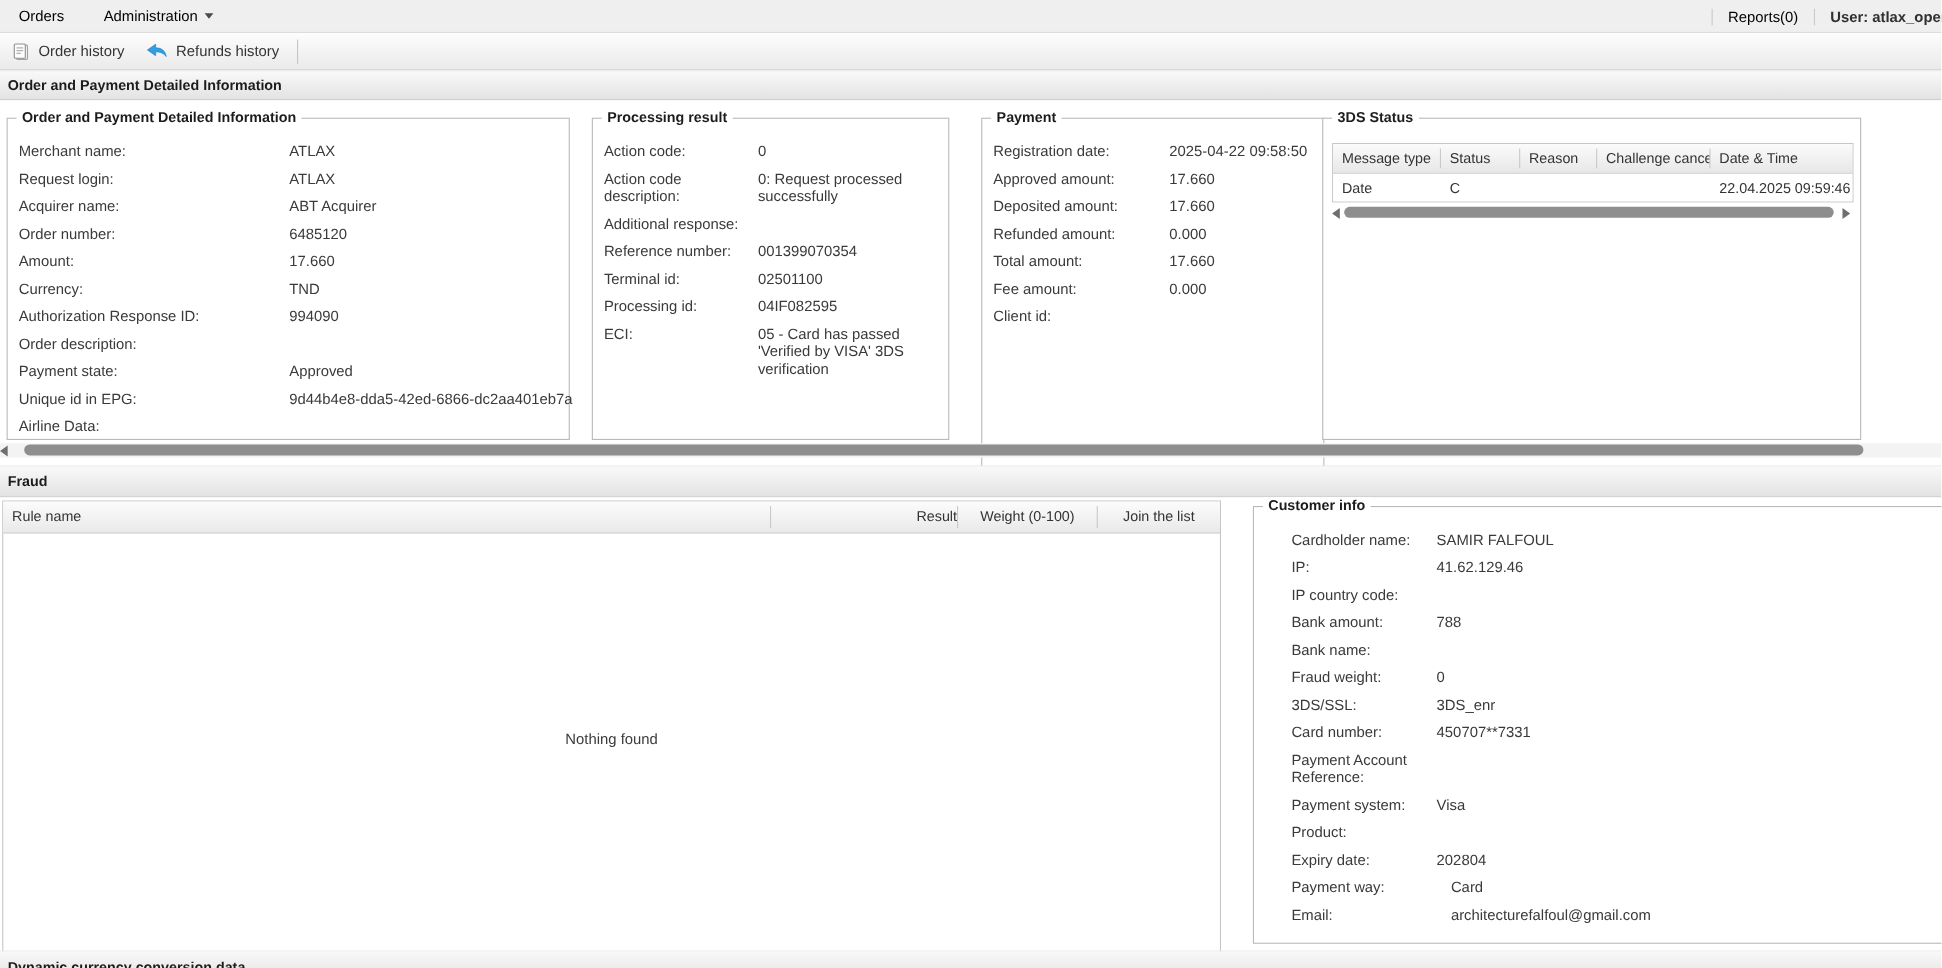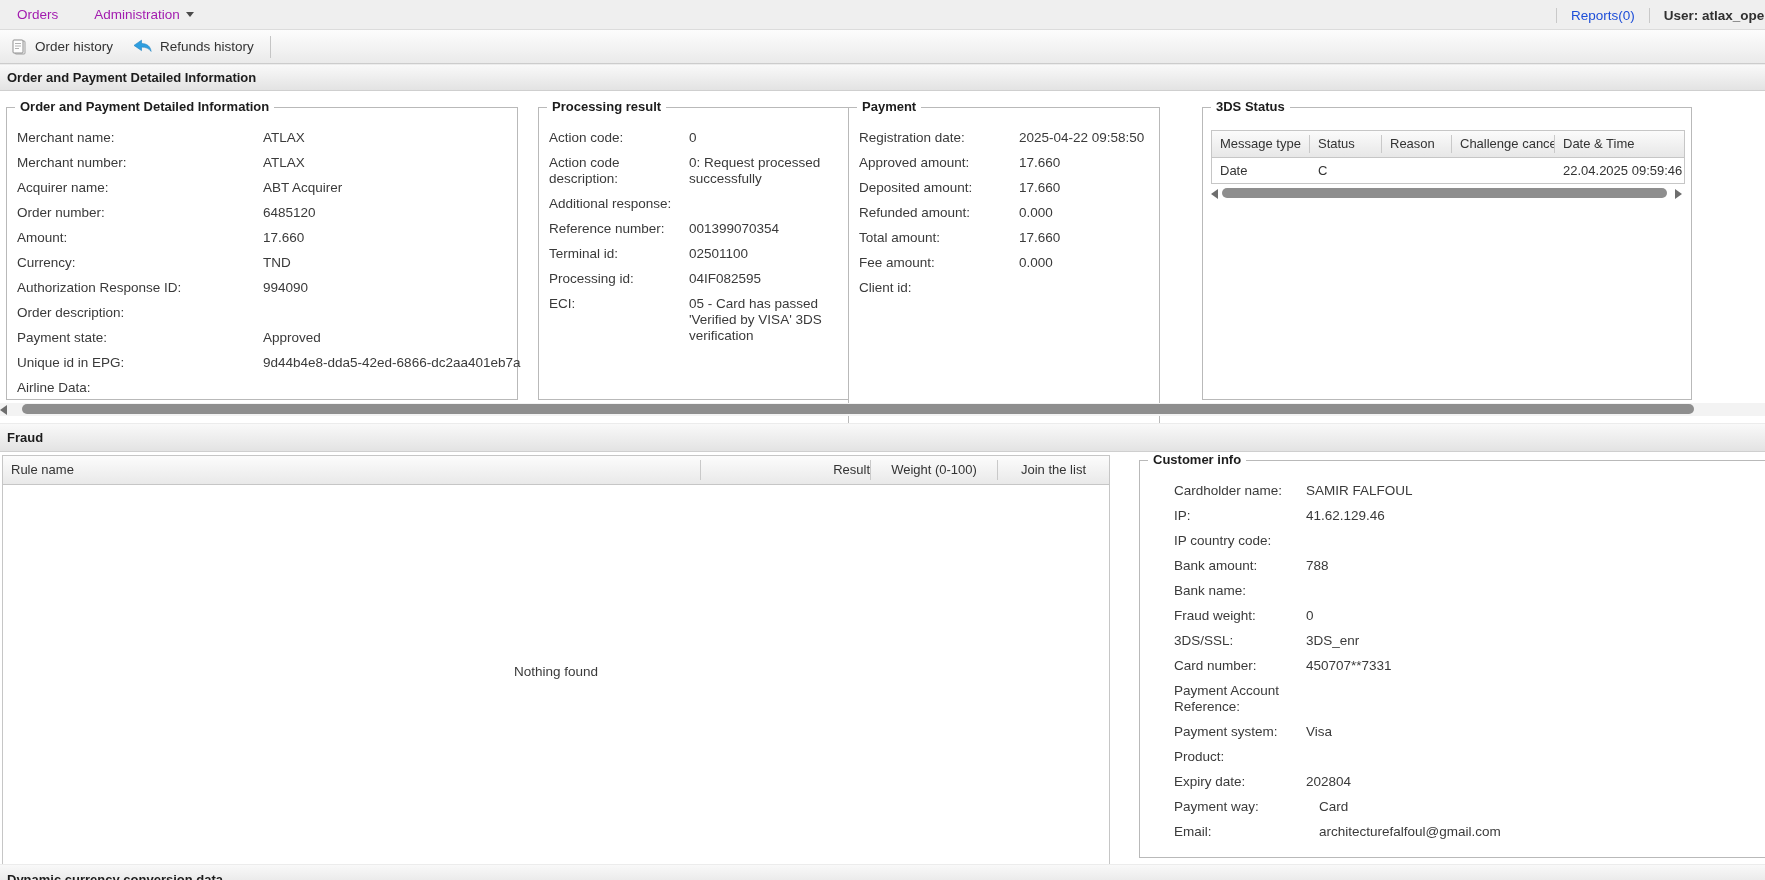--- a/index.html
+++ b/index.html
@@ -5,26 +5,26 @@
   html,body{margin:0;padding:0;}
   body{
     width:1765px;height:880px;overflow:hidden;position:relative;
     background:#fff;color:#3a3a3a;
     font-family:"Liberation Sans",sans-serif;font-size:13.5px;
   }
   
   .menubar{position:absolute;top:0;left:0;width:1765px;height:30px;
     background:#efefef;border-bottom:1px solid #dcdcdc;
     display:flex;align-items:center;box-sizing:border-box;}
-  .menu-item{margin-left:11px;padding:0 6px;color:#a21caf;white-space:nowrap;display:flex;align-items:center;gap:6px;}
+  .menu-item{margin-left:11px;padding:0 6px;color:#000000;white-space:nowrap;display:flex;align-items:center;gap:6px;}
   .caret{width:0;height:0;border-left:4px solid transparent;border-right:4px solid transparent;
     border-top:5px solid #4a4a4a;display:inline-block;}
   .menubar-right{position:absolute;left:1556px;top:0;height:30px;display:flex;align-items:center;gap:14px;white-space:nowrap;}
   .vsep{width:1px;height:15px;background:#c9c9c9;}
-  .reports{color:#1d4ed8;}
+  .reports{color:#000000;}
   .usertext{color:#303030;font-weight:bold;}
   
   .toolbar{position:absolute;top:30px;left:0;width:1765px;height:34px;
     background:linear-gradient(#fdfdfd,#eaeaea);border-bottom:1px solid #cccccc;
     display:flex;align-items:center;box-sizing:border-box;}
   .tb-btn{display:flex;align-items:center;gap:7px;height:28px;padding:0 10px;color:#333;}
   .tb-sep{width:1px;height:22px;background:#c5c5c5;margin-left:6px;}
   
   .sec-bar{position:absolute;left:0;width:1765px;box-sizing:border-box;
     background:linear-gradient(#f9f9f9,#e3e3e3);
@@ -33,21 +33,21 @@
     display:flex;align-items:center;padding-left:7px;}
   #sec-main{top:64px;height:27px;}
   #sec-fraud{top:423px;height:29px;}
   #sec-dcc{top:864px;height:26px;align-items:flex-start;padding-top:7px;}
   
   .fieldset{position:absolute;border:1px solid #b9b9b9;background:#fff;box-sizing:border-box;}
   .legend{position:absolute;top:-9px;left:8px;background:#fff;padding:0 5px;
     font-weight:bold;font-size:13px;color:#1c1c1c;white-space:nowrap;}
   #fs-order{left:6px;top:107px;width:512px;height:293px;padding:22px 0 0 10px;}
   #fs-proc {left:538px;top:107px;width:325px;height:293px;padding:22px 0 0 10px;}
-  #fs-pay  {left:848px;top:107px;width:312px;height:327px;padding:22px 0 0 10px;}
+  #fs-pay  {left:892px;top:107px;width:312px;height:327px;padding:22px 0 0 10px;}
   #fs-tds  {left:1202px;top:107px;width:490px;height:293px;padding:22px 9px 0 8px;}
   #fs-cust {left:1139px;top:460px;width:690px;height:398px;padding:22px 0 0 34px;}
   .row{display:flex;margin-bottom:9px;line-height:16px;}
   .lbl{flex:none;}
   .val{}
   #fs-order .lbl{width:246px;}
   #fs-order .val{white-space:nowrap;}
   #fs-proc .lbl{width:140px;}
   #fs-proc .val{width:162px;}
   #fs-pay .lbl{width:160px;}
@@ -133,21 +133,21 @@
   <span>Order and Payment Detailed Information</span>
 </div>
 
 <div class="fieldset" id="fs-order">
   <span class="legend">Order and Payment Detailed Information</span>
   <div class="row">
       <span class="lbl">Merchant name:</span>
       <span class="val">ATLAX</span>
     </div>
   <div class="row">
-      <span class="lbl">Merchant number:</span>
+      <span class="lbl">Request login:</span>
       <span class="val">ATLAX</span>
     </div>
   <div class="row">
       <span class="lbl">Acquirer name:</span>
       <span class="val">ABT Acquirer</span>
     </div>
   <div class="row">
       <span class="lbl">Order number:</span>
       <span class="val">6485120</span>
     </div>

